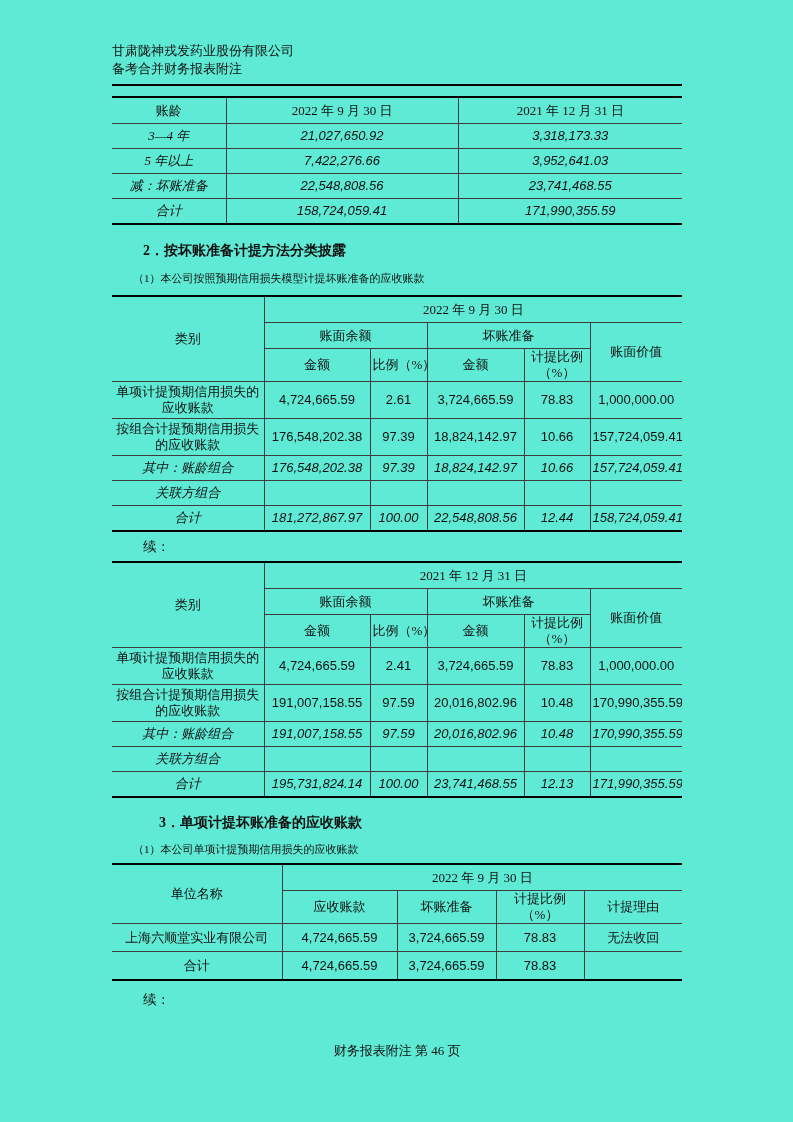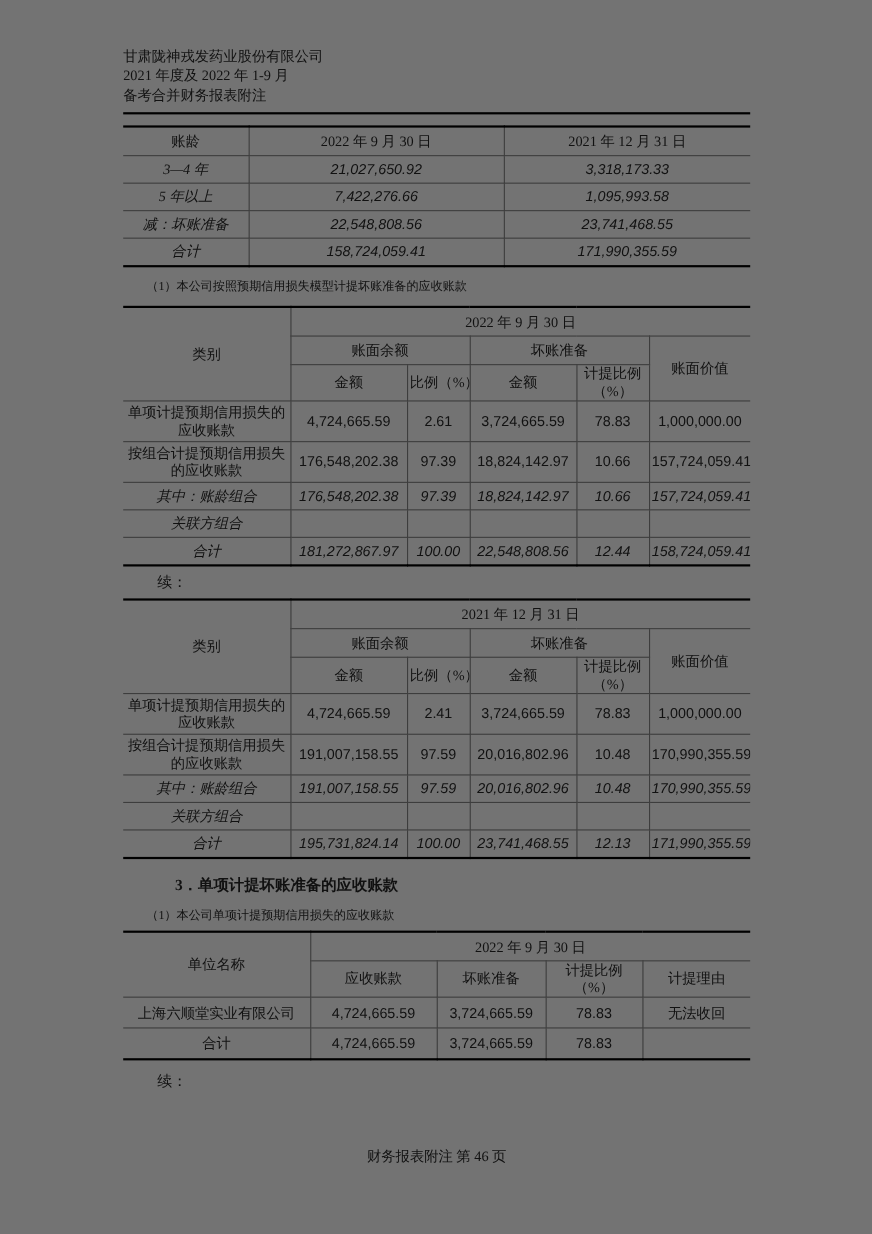--- a/index.html
+++ b/index.html
@@ -1,20 +1,20 @@
 <!DOCTYPE html>
 <html><head>
 <meta charset="utf-8">
 <style>
   html, body { margin: 0; padding: 0; background: #e8e8e8; }
   .page {
     position: relative;
     width: 793px; height: 1122px;
     margin: 0 auto;
-    background: #737373;
+    background: #5eead4;
     box-sizing: border-box;
     padding: 42px 111px 0 112px;
     font-family: "Liberation Serif", "DejaVu Serif", serif;
     color: #111;
   }
   .doc-header { font-size: 13px; line-height: 18px; }
   .doc-header div { white-space: nowrap; }
   .top-rule { margin-top: 6px; border-top: 2px solid #000; width: 570px; height: 0; }
 
   table.fin { border-collapse: collapse; table-layout: fixed; width: 570px;
@@ -52,21 +52,20 @@
   .page-footer { position: absolute; top: 1042px; left: 112px; width: 570px;
                  text-align: center; font-size: 13px; }
 </style>
 </head>
 <body>
 
 <div class="page">
 
   <div class="doc-header">
     <div>甘肃陇神戎发药业股份有限公司</div>
-    <div>2021 年度及 2022 年 1-9 月</div>
     <div>备考合并财务报表附注</div>
   </div>
   <div class="top-rule"></div>
 
   <table class="fin t1">
     <colgroup>
         <col style="width:114px">
         <col style="width:232px">
         <col style="width:224px">
       </colgroup>
@@ -77,35 +76,36 @@
       <th class="no-r">2021 年 12 月 31 日</th>
     </tr>
     <tr class="r24">
       <td class="no-l lab-l">3—4 年</td>
       <td class="num">21,027,650.92</td>
       <td class="num no-r">3,318,173.33</td>
     </tr>
     <tr class="r24">
       <td class="no-l lab-l">5 年以上</td>
       <td class="num">7,422,276.66</td>
-      <td class="num no-r">1,095,993.58</td>
+      <td class="num no-r">3,952,641.03</td>
     </tr>
     <tr class="r24">
       <td class="no-l lab-l">减：坏账准备</td>
       <td class="num">22,548,808.56</td>
       <td class="num no-r">23,741,468.55</td>
     </tr>
     <tr class="r24">
       <td class="no-l">合计</td>
       <td class="num">158,724,059.41</td>
       <td class="num no-r">171,990,355.59</td>
     </tr>
   </tbody>
     </table>
 
+  <div class="sec-title">2．按坏账准备计提方法分类披露</div>
   <div class="sec-sub">（1）本公司按照预期信用损失模型计提坏账准备的应收账款</div>
 
   <table class="fin t2">
     <colgroup>
         <col style="width:152px">
         <col style="width:106px">
         <col style="width:57px">
         <col style="width:97px">
         <col style="width:66px">
         <col style="width:92px">

